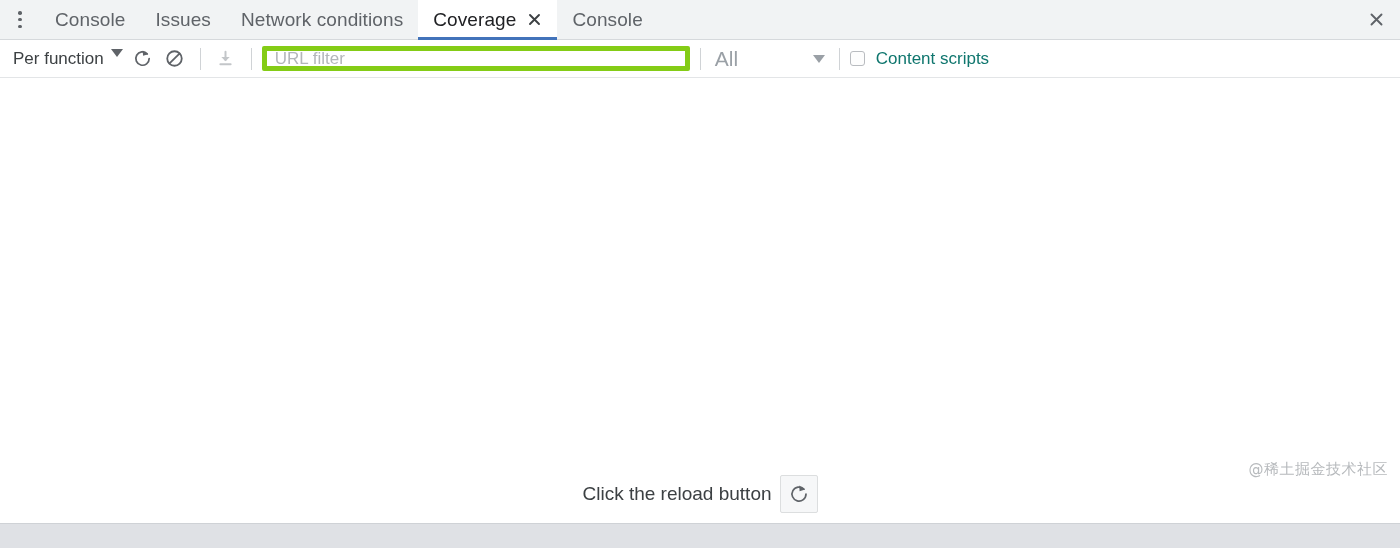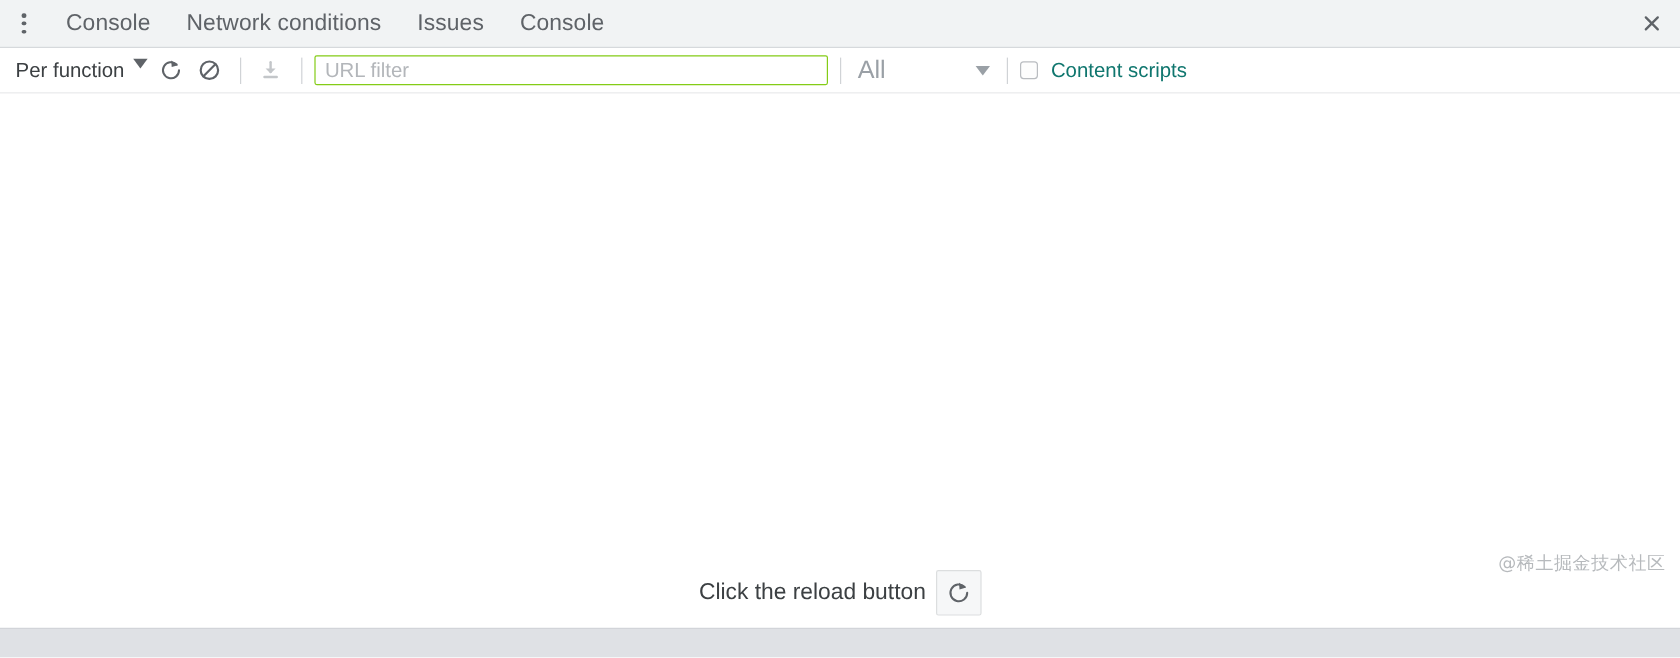--- a/index.html
+++ b/index.html
@@ -160,21 +160,21 @@
     width: 1px;
     height: 22px;
     background: #d0d3d6;
     margin: 0 10px;
     flex: 0 0 auto;
   }
 
   .url-filter {
     width: 428px;
     height: 25px;
-    border: 1px solid #84cc16;
+    border: 5px solid #84cc16;
     border-radius: 2px;
     background: #ffffff;
     font-size: 17px;
     font-family: "Liberation Sans", sans-serif;
     color: #3c4043;
     padding: 0 8px;
     box-sizing: border-box;
     outline: none;
     flex: 0 0 auto;
   }
@@ -283,27 +283,35 @@
             <i></i>
             <i></i>
         </span>
       </div>
 
       <div class="tab">
         <span class="tab-label">Console</span>
       </div>
 
       <div class="tab">
+        <span class="tab-label">Issues</span>
+      </div>
+
+      <div class="tab">
         <span class="tab-label">Network conditions</span>
       </div>
 
-      <div class="tab">
-        <span class="tab-label">Issues</span>
-      </div>
-
+      <div class="tab selected">
+        <span class="tab-label">Coverage</span>
+        <span class="tab-close">
+          <svg width="15" height="15" viewBox="0 0 15 15" aria-hidden="true">
+            <path d="M3 3 L12 12 M12 3 L3 12" stroke="#3c4043" stroke-width="1.9" stroke-linecap="round"></path>
+          </svg>
+        </span>
+      </div>
 
       <div class="tab">
         <span class="tab-label">Console</span>
       </div>
 
     </div>
 
     <div class="panel-close-btn">
       <span>
         <svg width="17" height="17" viewBox="0 0 17 17" aria-hidden="true">

